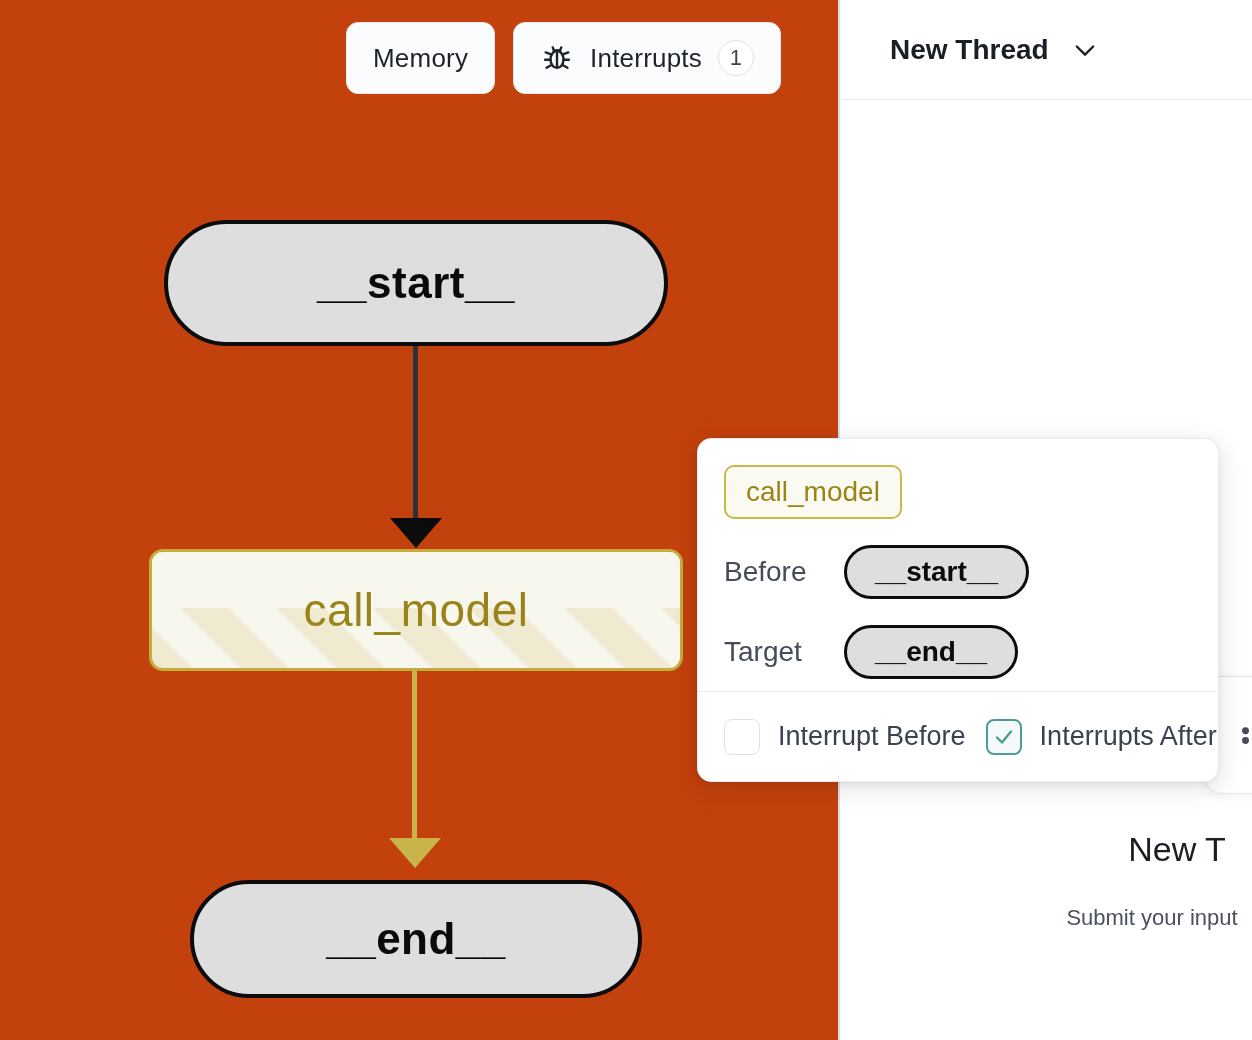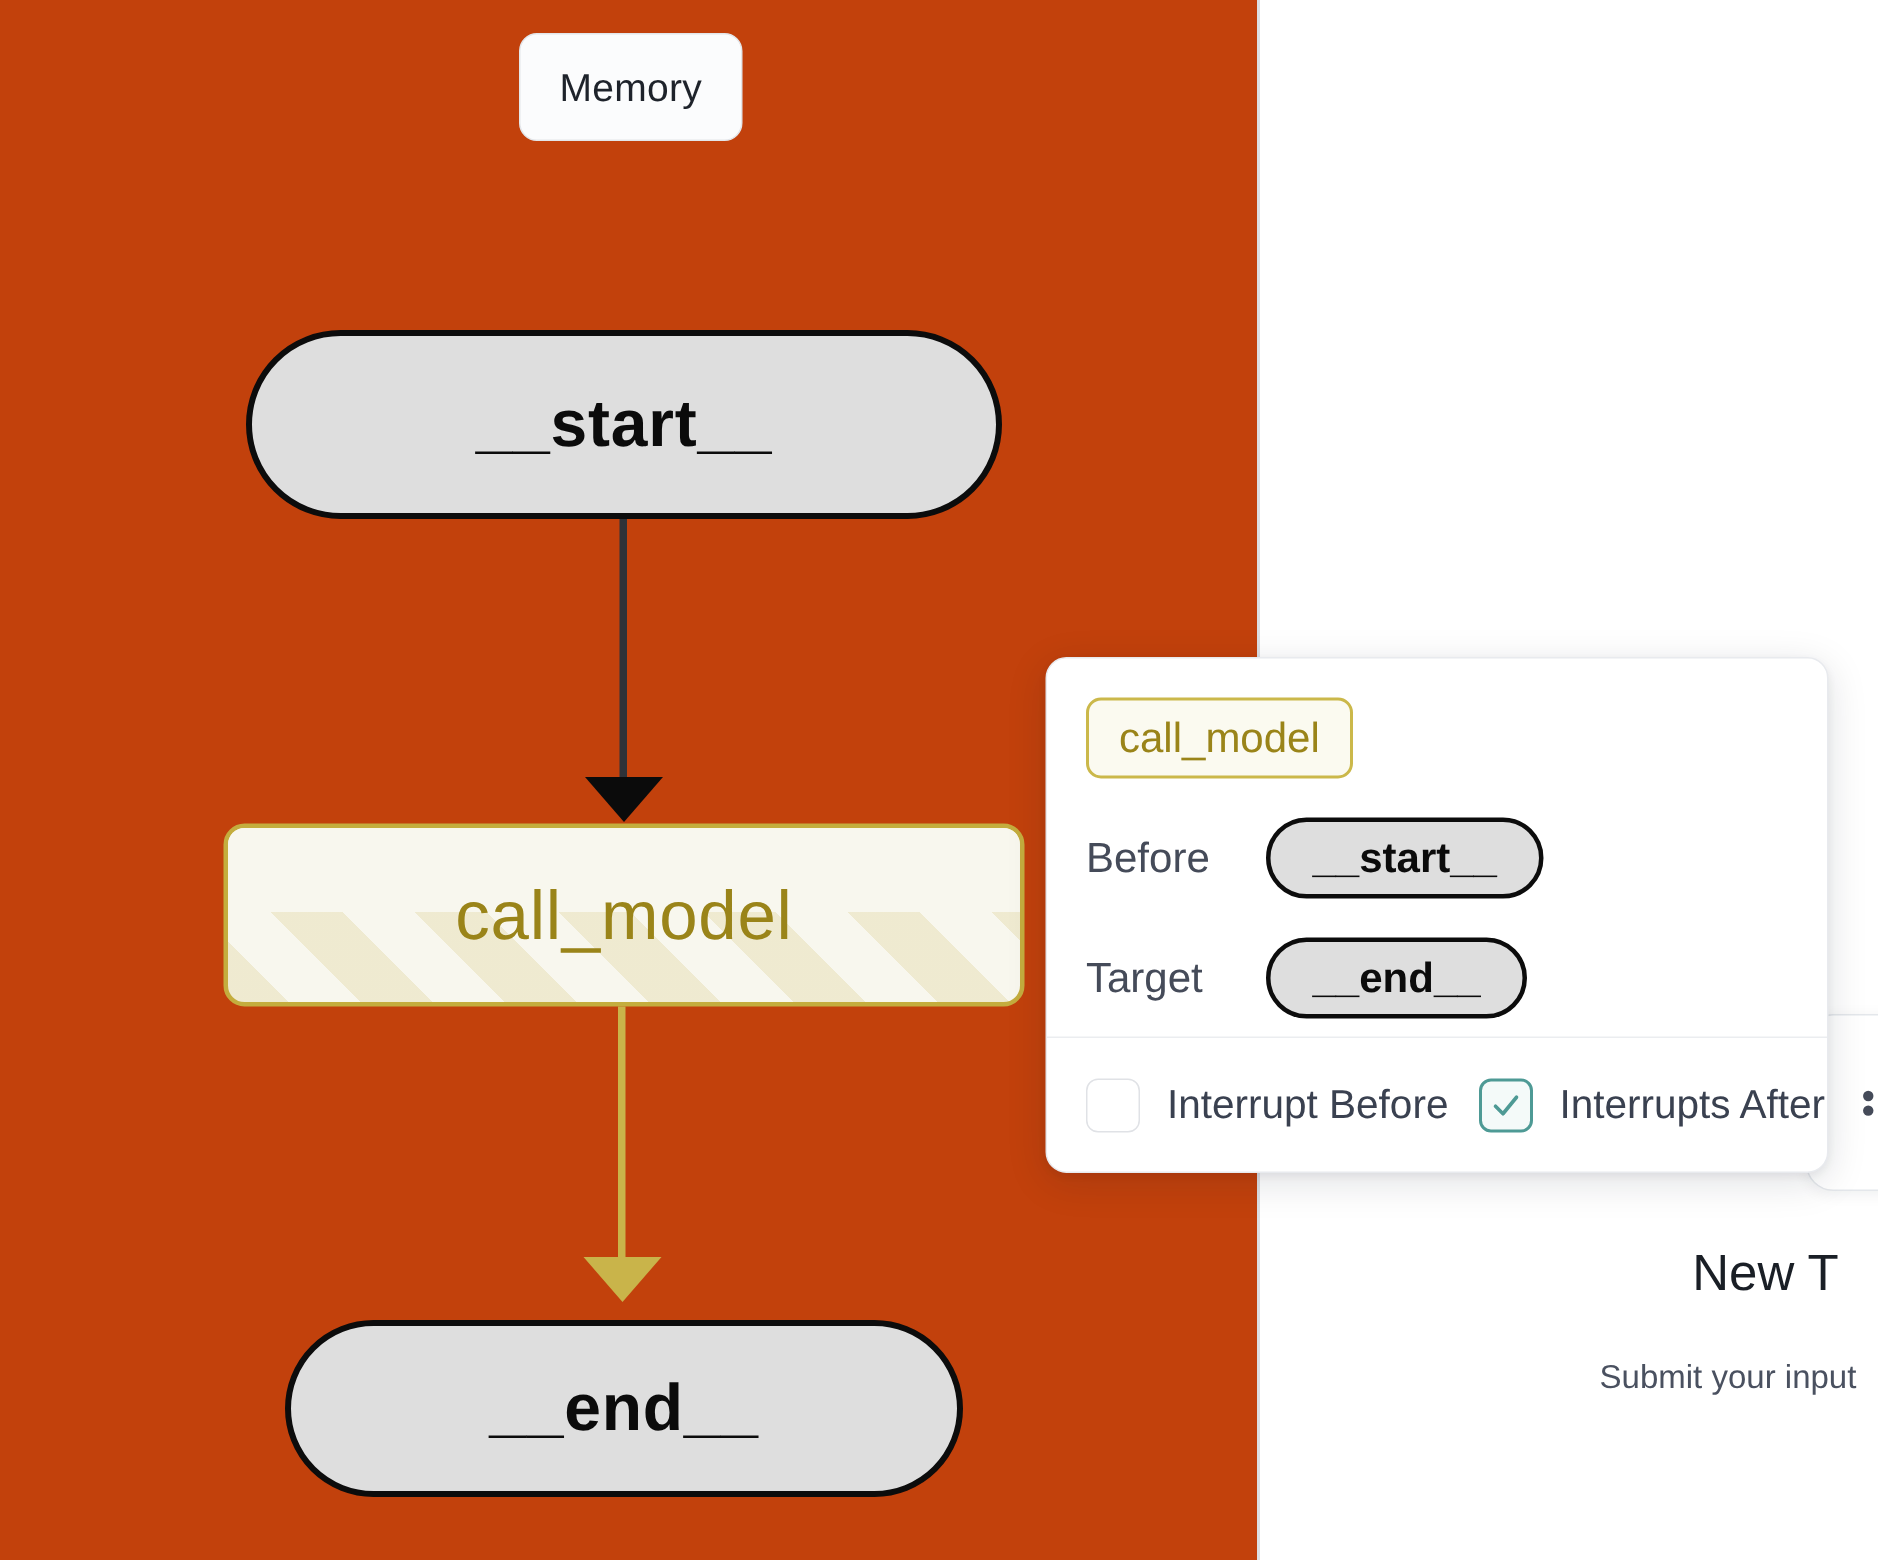--- a/index.html
+++ b/index.html
@@ -204,20 +204,39 @@
 <body>
 
 <div id="app">
 
   <div id="graph-canvas">
 
     <div id="graph-toolbar">
       <div class="tb-btn">
         <span class="label">Memory</span>
       </div>
+      <div class="tb-btn">
+        <span>
+          <svg class="bug-icon" viewBox="0 0 24 24" fill="none" stroke="#1e232b" stroke-width="1.7" stroke-linecap="round" stroke-linejoin="round">
+            <path d="M9 4.5 L9.8 6.6"></path>
+            <path d="M15 4.5 L14.2 6.6"></path>
+            <ellipse cx="12" cy="13" rx="4.6" ry="6"></ellipse>
+            <path d="M12 7.6 L12 18.6"></path>
+            <path d="M7.4 9.3 L4 8.1"></path>
+            <path d="M7.4 13.2 L3.6 13.2"></path>
+            <path d="M7.8 17.1 L4.6 18.9"></path>
+            <path d="M16.6 9.3 L20 8.1"></path>
+            <path d="M16.6 13.2 L20.4 13.2"></path>
+            <path d="M16.2 17.1 L19.4 18.9"></path>
+            <path d="M9.6 7.4 C10 6.1 14 6.1 14.4 7.4"></path>
+          </svg>
+        </span>
+        <span class="label">Interrupts</span>
+        <span class="badge-count">1</span>
+      </div>
     </div>
 
     <div id="node-start" class="node terminal">
       <span>__start__</span>
     </div>
 
     <div id="edge-start-call" class="edge"></div>
     <div id="edge-start-call-head"></div>
 
     <div id="node-call-model" class="node">
@@ -226,20 +245,28 @@
 
     <div id="edge-call-end" class="edge"></div>
     <div id="edge-call-end-head"></div>
 
     <div id="node-end" class="node terminal">
       <span>__end__</span>
     </div>
   </div>
 
   <div id="thread-panel">
+    <div id="thread-header">
+      <div id="thread-title">New Thread</div>
+      <span>
+        <svg class="chevron-down" viewBox="0 0 24 24" fill="none" stroke="#1a1f26" stroke-width="2" stroke-linecap="round" stroke-linejoin="round">
+          <path d="M5 9 L12 16 L19 9"></path>
+        </svg>
+      </span>
+    </div>
 
     <div id="thread-body">
       <div id="empty-title">New T</div>
       <div id="empty-sub">Submit your input</div>
     </div>
   </div>
 
   <div id="thread-action-card">
     <span>
       <svg class="dots-icon" viewBox="0 0 24 24" fill="#454b59">

